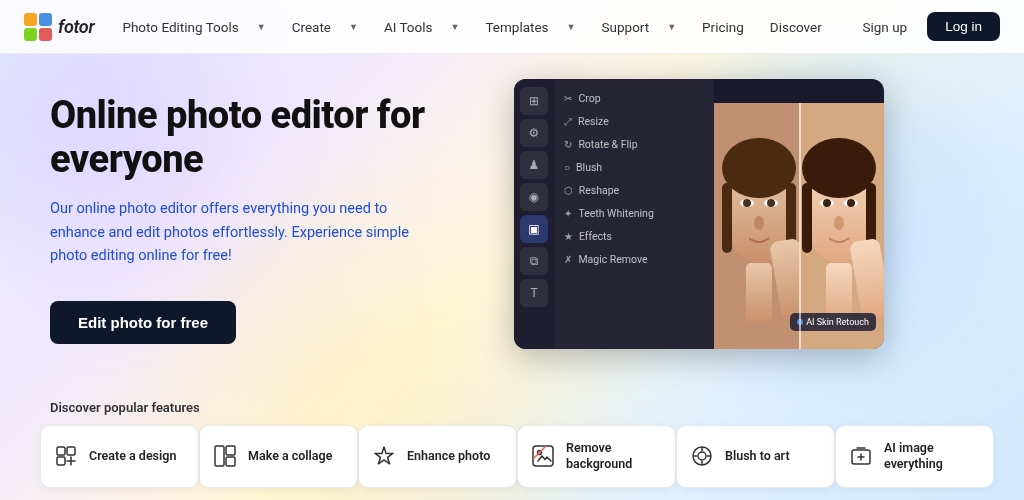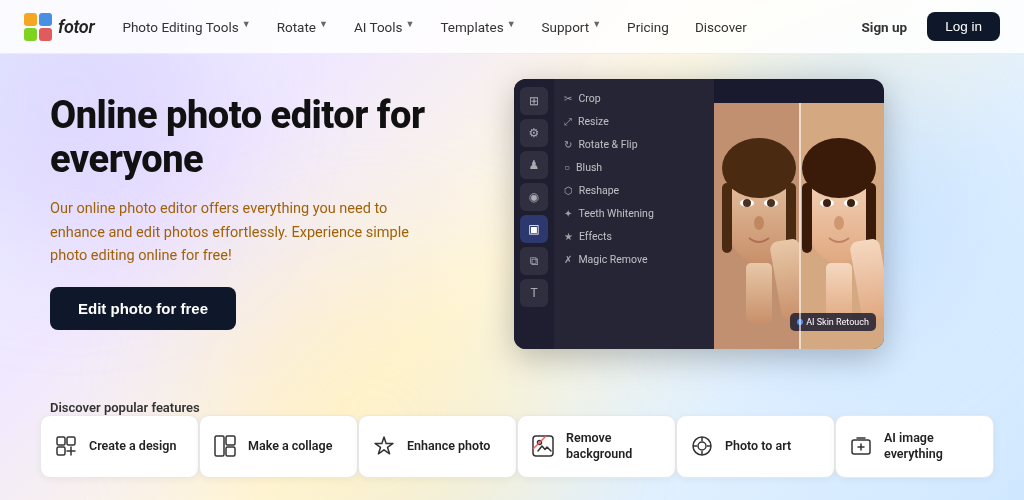--- a/index.html
+++ b/index.html
@@ -45,40 +45,41 @@
     }
     .logo-text {
       font-size: 18px;
       font-weight: 600;
       color: #222;
       letter-spacing: -0.3px;
       font-style: italic;
     }
     .nav-item {
       display: flex;
-      gap: 3px;
+      align-items: center;
+      gap: 18px;
       padding: 6px 10px;
       font-size: 13.5px;
       color: #333;
       cursor: pointer;
       border-radius: 6px;
       white-space: nowrap;
     }
     .nav-chevron {
       font-size: 9px;
       color: #666;
     }
     .nav-spacer { flex: 1; }
     .nav-signup {
       padding: 7px 14px;
       font-size: 13.5px;
       color: #333;
       cursor: pointer;
       border-radius: 6px;
-      font-weight: 700;
+      font-weight: 400;
     }
     .nav-login {
       padding: 7px 18px;
       font-size: 13.5px;
       color: #fff;
       background: #0f172a;
       border-radius: 8px;
       cursor: pointer;
       font-weight: 500;
       border: none;
@@ -103,23 +104,23 @@
     .hero-title {
       font-size: 38px;
       font-weight: 800;
       color: #111;
       line-height: 1.15;
       margin-bottom: 16px;
       letter-spacing: -0.5px;
     }
     .hero-subtitle {
       font-size: 14.5px;
-      color: #a16207;
+      color: #1d4ed8;
       line-height: 1.6;
-      margin-bottom: 20px;
+      margin-bottom: 34px;
       max-width: 360px;
     }
     .cta-button {
       display: inline-block;
       padding: 13px 28px;
       background: #0f172a;
       color: #fff;
       font-size: 15px;
       font-weight: 600;
       border-radius: 8px;
@@ -236,20 +237,21 @@
     
     .features-section {
       position: relative;
       z-index: 5;
       padding: 0 30px 0 40px;
     }
     .features-title {
       font-size: 13px;
       font-weight: 600;
       color: #333;
+      margin-bottom: 10px;
       padding-left: 10px;
     }
     .features-row {
       display: flex;
     }
     .feature-card {
       flex: 1;
       background: #fff;
       border: 1px solid #e8e8e8;
       border-radius: 10px;
@@ -331,21 +333,21 @@
       <rect x="15" y="15" width="13" height="13" rx="3" fill="#e05c5c"></rect>
     </svg>
     <span class="logo-text">fotor</span>
   </a>
 
   <div class="nav-item">
     <span>Photo Editing Tools</span>
     <span class="nav-chevron">▼</span>
   </div>
   <div class="nav-item">
-    <span>Rotate</span>
+    <span>Create</span>
     <span class="nav-chevron">▼</span>
   </div>
   <div class="nav-item">
     <span>AI Tools</span>
     <span class="nav-chevron">▼</span>
   </div>
   <div class="nav-item">
     <span>Templates</span>
     <span class="nav-chevron">▼</span>
   </div>
@@ -545,21 +547,21 @@
       <span class="feature-icon">
         <svg width="22" height="22" viewBox="0 0 22 22" fill="none">
           <circle cx="11" cy="11" r="9" stroke="#333" stroke-width="1.5"></circle>
           <circle cx="11" cy="11" r="4" stroke="#333" stroke-width="1.5"></circle>
           <line x1="11" y1="2" x2="11" y2="6" stroke="#333" stroke-width="1.5"></line>
           <line x1="11" y1="16" x2="11" y2="20" stroke="#333" stroke-width="1.5"></line>
           <line x1="2" y1="11" x2="6" y2="11" stroke="#333" stroke-width="1.5"></line>
           <line x1="16" y1="11" x2="20" y2="11" stroke="#333" stroke-width="1.5"></line>
         </svg>
       </span>
-      <span class="feature-label">Photo to art</span>
+      <span class="feature-label">Blush to art</span>
     </div>
 
     <div class="feature-card">
       <span class="feature-icon">
         <svg width="22" height="22" viewBox="0 0 22 22" fill="none">
           <rect x="2" y="5" width="18" height="14" rx="2" stroke="#333" stroke-width="1.5"></rect>
           <path d="M7 3h8" stroke="#333" stroke-width="1.5" stroke-linecap="round"></path>
           <path d="M11 9v6M8 12h6" stroke="#333" stroke-width="1.5" stroke-linecap="round"></path>
         </svg>
       </span>

